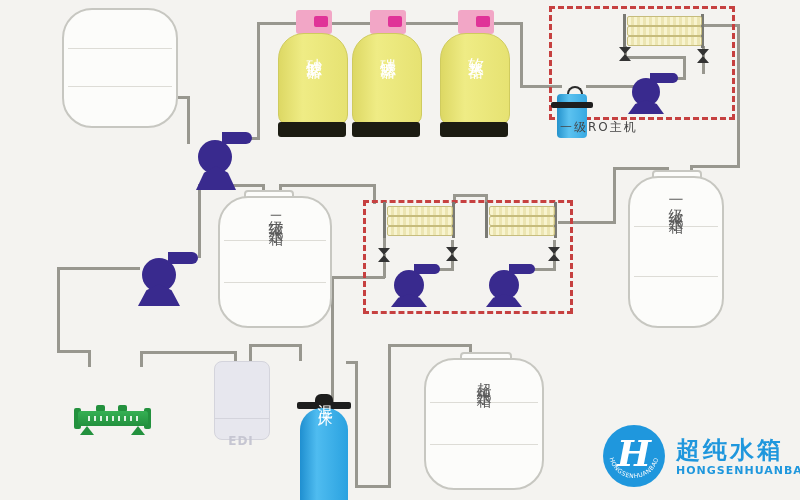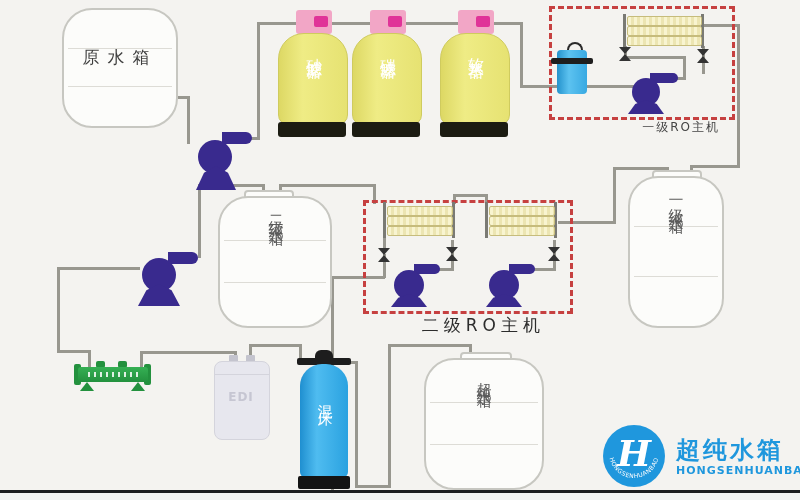--- a/index.html
+++ b/index.html
@@ -1,34 +1,34 @@
 <!DOCTYPE html>
 <html><head>
 <meta charset="utf-8">
 <style>
   html,body{margin:0;padding:0;}
   body{font-family:"DejaVu Sans",sans-serif;}
   #canvas{position:relative;width:800px;height:500px;background:#f4f3f0;overflow:hidden;}
-  .abs{position:absolute;}
+  .abs{position:absolute;margin-top:44px;}
   .pipe{position:absolute;background:#98978f;}
   
   .tank{position:absolute;background:#fcfcfa;border:2px solid #c7c7c1;border-radius:30px;}
   .tline{position:absolute;left:4px;right:4px;height:1px;background:#dddcd6;}
   .collar{position:absolute;background:#fcfcfa;border:2px solid #c7c7c1;border-radius:4px;}
   .hlabel{position:absolute;color:#3f3f3f;font-size:17px;letter-spacing:8px;text-align:center;white-space:nowrap;}
   .vtext{position:absolute;writing-mode:vertical-rl;text-orientation:upright;color:#5a5a5a;font-size:15px;letter-spacing:4px;white-space:nowrap;}
   
   .vessel{position:absolute;width:68px;height:90px;background:linear-gradient(90deg,#ddd864,#efec85 35%,#e6e272);border:1px solid #cfcb5e;border-radius:26px 26px 10px 10px;}
   .vbase{position:absolute;width:68px;height:15px;background:#1c1c12;border-radius:3px;}
   .vcap{position:absolute;width:36px;height:24px;background:#f2a6c6;border-radius:3px;}
   .vcapacc{position:absolute;width:14px;height:11px;background:#e03398;border-radius:2px;}
   .vlabel{position:absolute;writing-mode:vertical-rl;text-orientation:upright;color:#ffffff;font-size:16px;letter-spacing:3px;}
   
   .rob{position:absolute;border:3px dashed #c64040;background:transparent;}
-  .rolabel{position:absolute;text-align:right;color:#3a3a3a;white-space:nowrap;}
+  .rolabel{position:absolute;text-align:left;color:#3a3a3a;white-space:nowrap;}
   
   .pump-part{position:absolute;background:#392a8e;}
   .phead{border-radius:50%;}
   .parm{border-radius:0 7px 7px 0;}
   .pbase{clip-path:polygon(50% 0,80% 28%,100% 100%,0 100%,20% 28%);}
   
   .mtube{position:absolute;height:8px;background:repeating-linear-gradient(90deg,#f8f4d0 0 3px,#ece5b2 3px 6px);border:1px solid #c6bc7c;border-radius:2px;}
   .mbar{position:absolute;width:3px;background:#7a7a74;}
   
   .valve{position:absolute;width:13px;height:14px;}
@@ -98,21 +98,20 @@
     <div class="pipe" style="left:355px;top:485px;width:36px;height:3px;"></div>
     <div class="pipe" style="left:388px;top:344px;width:3px;height:144px;"></div>
     <div class="pipe" style="left:388px;top:344px;width:84px;height:3px;"></div>
     <div class="pipe" style="left:469px;top:344px;width:3px;height:16px;"></div>
   </div>
 
   <div class="tank" style="left:62px;top:8px;width:112px;height:116px;">
     <div class="tline" style="top:38px;"></div>
     <div class="tline" style="top:76px;"></div>
   </div>
-  <div class="hlabel" style="left:62px;top:46px;width:116px;">原水箱</div>
 
   <div>
     <div class="pump-part parm" style="left:222px;top:132px;width:30px;height:12px;"></div>
     <div class="pump-part phead" style="left:198px;top:140px;width:34px;height:34px;"></div>
     <div class="pump-part pbase" style="left:196px;top:166px;width:40px;height:24px;"></div>
   </div>
 
   <div>
     <div class="vcap" style="left:296px;top:10px;"></div>
     <div class="vcapacc" style="left:314px;top:16px;"></div>
@@ -192,21 +191,20 @@
   <div>
     <div class="pump-part parm" style="left:414px;top:264px;width:26px;height:10px;"></div>
     <div class="pump-part phead" style="left:394px;top:270px;width:30px;height:30px;"></div>
     <div class="pump-part pbase" style="left:391px;top:294px;width:36px;height:13px;"></div>
   </div>
   <div>
     <div class="pump-part parm" style="left:509px;top:264px;width:26px;height:10px;"></div>
     <div class="pump-part phead" style="left:489px;top:270px;width:30px;height:30px;"></div>
     <div class="pump-part pbase" style="left:486px;top:294px;width:36px;height:13px;"></div>
   </div>
-  <div class="rolabel" style="left:385px;top:314px;width:160px;font-size:17px;letter-spacing:5px;color:#2c2c2c;">二级RO主机</div>
 
   <div class="collar" style="left:244px;top:190px;width:46px;height:9px;"></div>
   <div class="tank" style="left:218px;top:196px;width:110px;height:128px;">
     <div class="tline" style="top:42px;"></div>
     <div class="tline" style="top:84px;"></div>
   </div>
   <div class="vtext" style="left:266px;top:204px;height:118px;">二级纯水箱</div>
 
   <div>
     <div class="pump-part parm" style="left:168px;top:252px;width:30px;height:12px;"></div>

